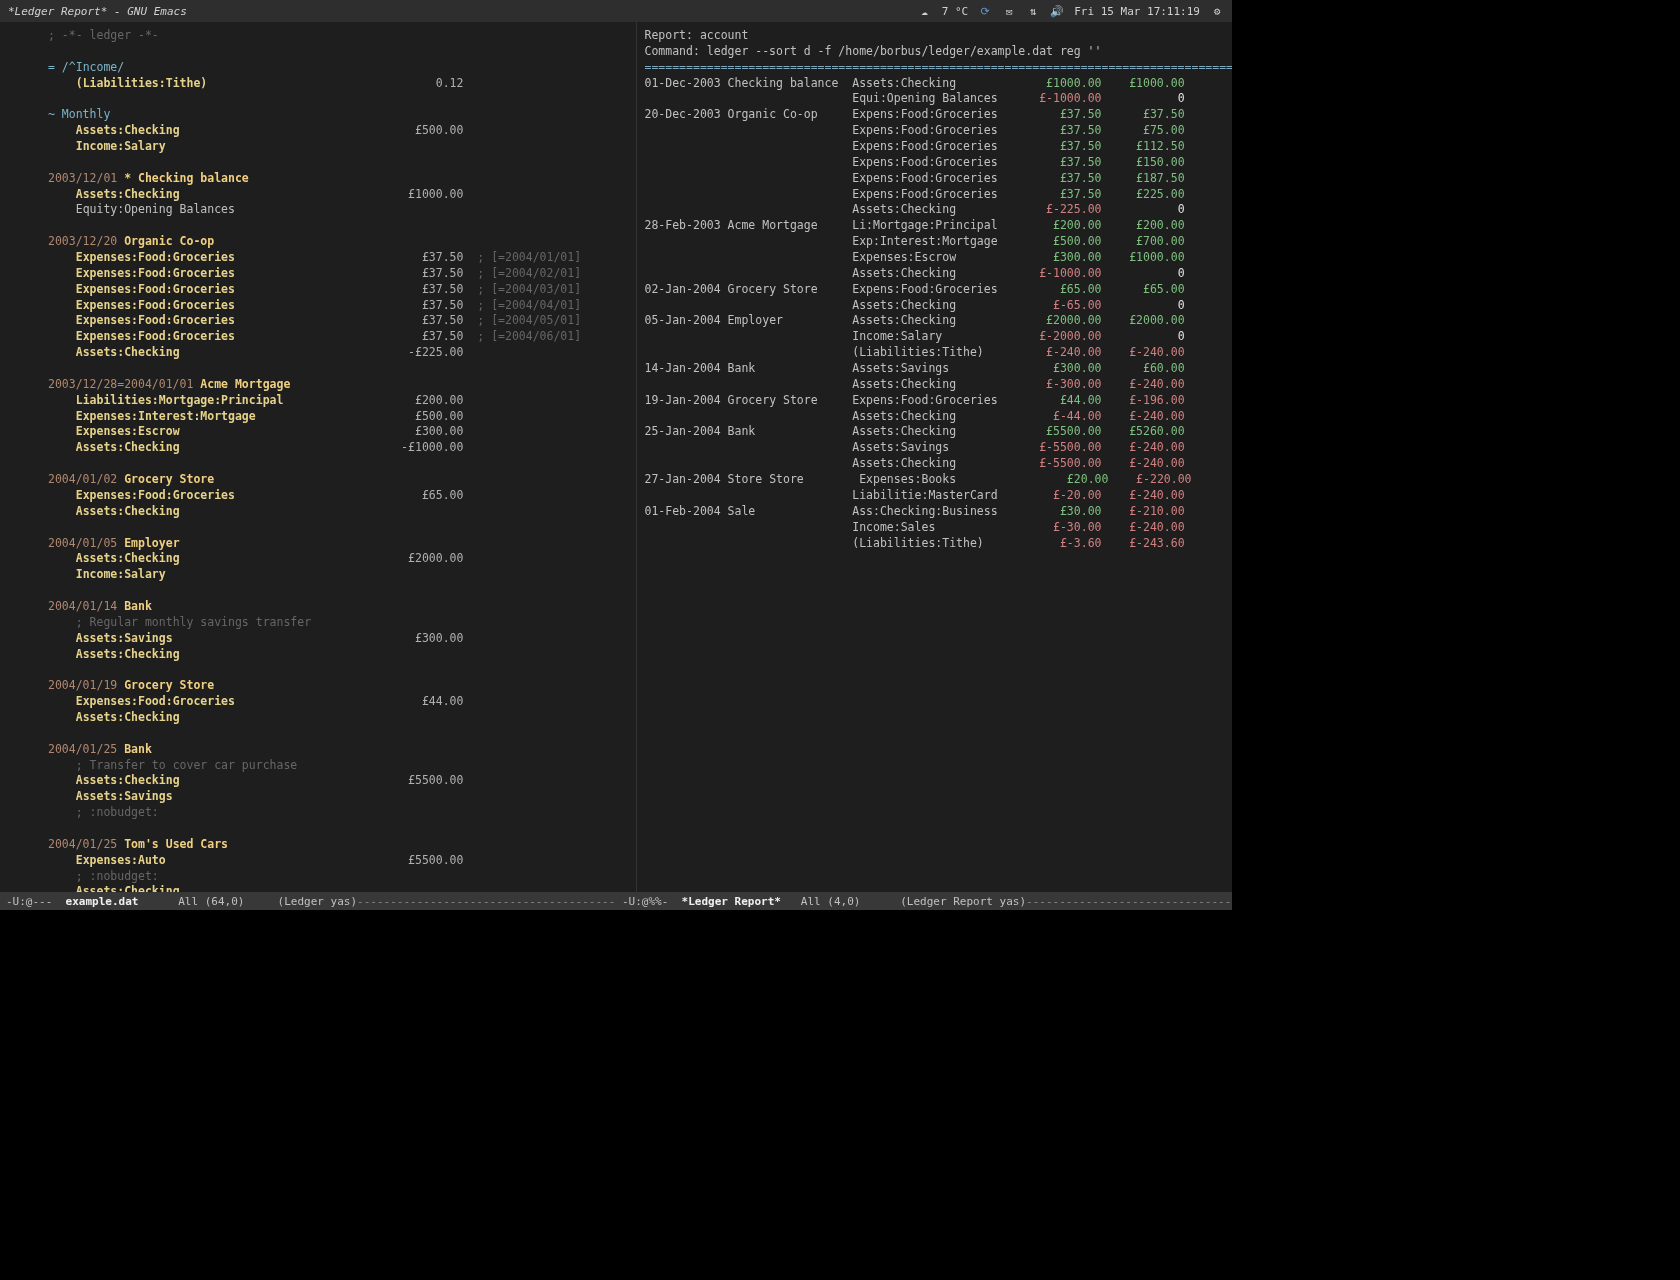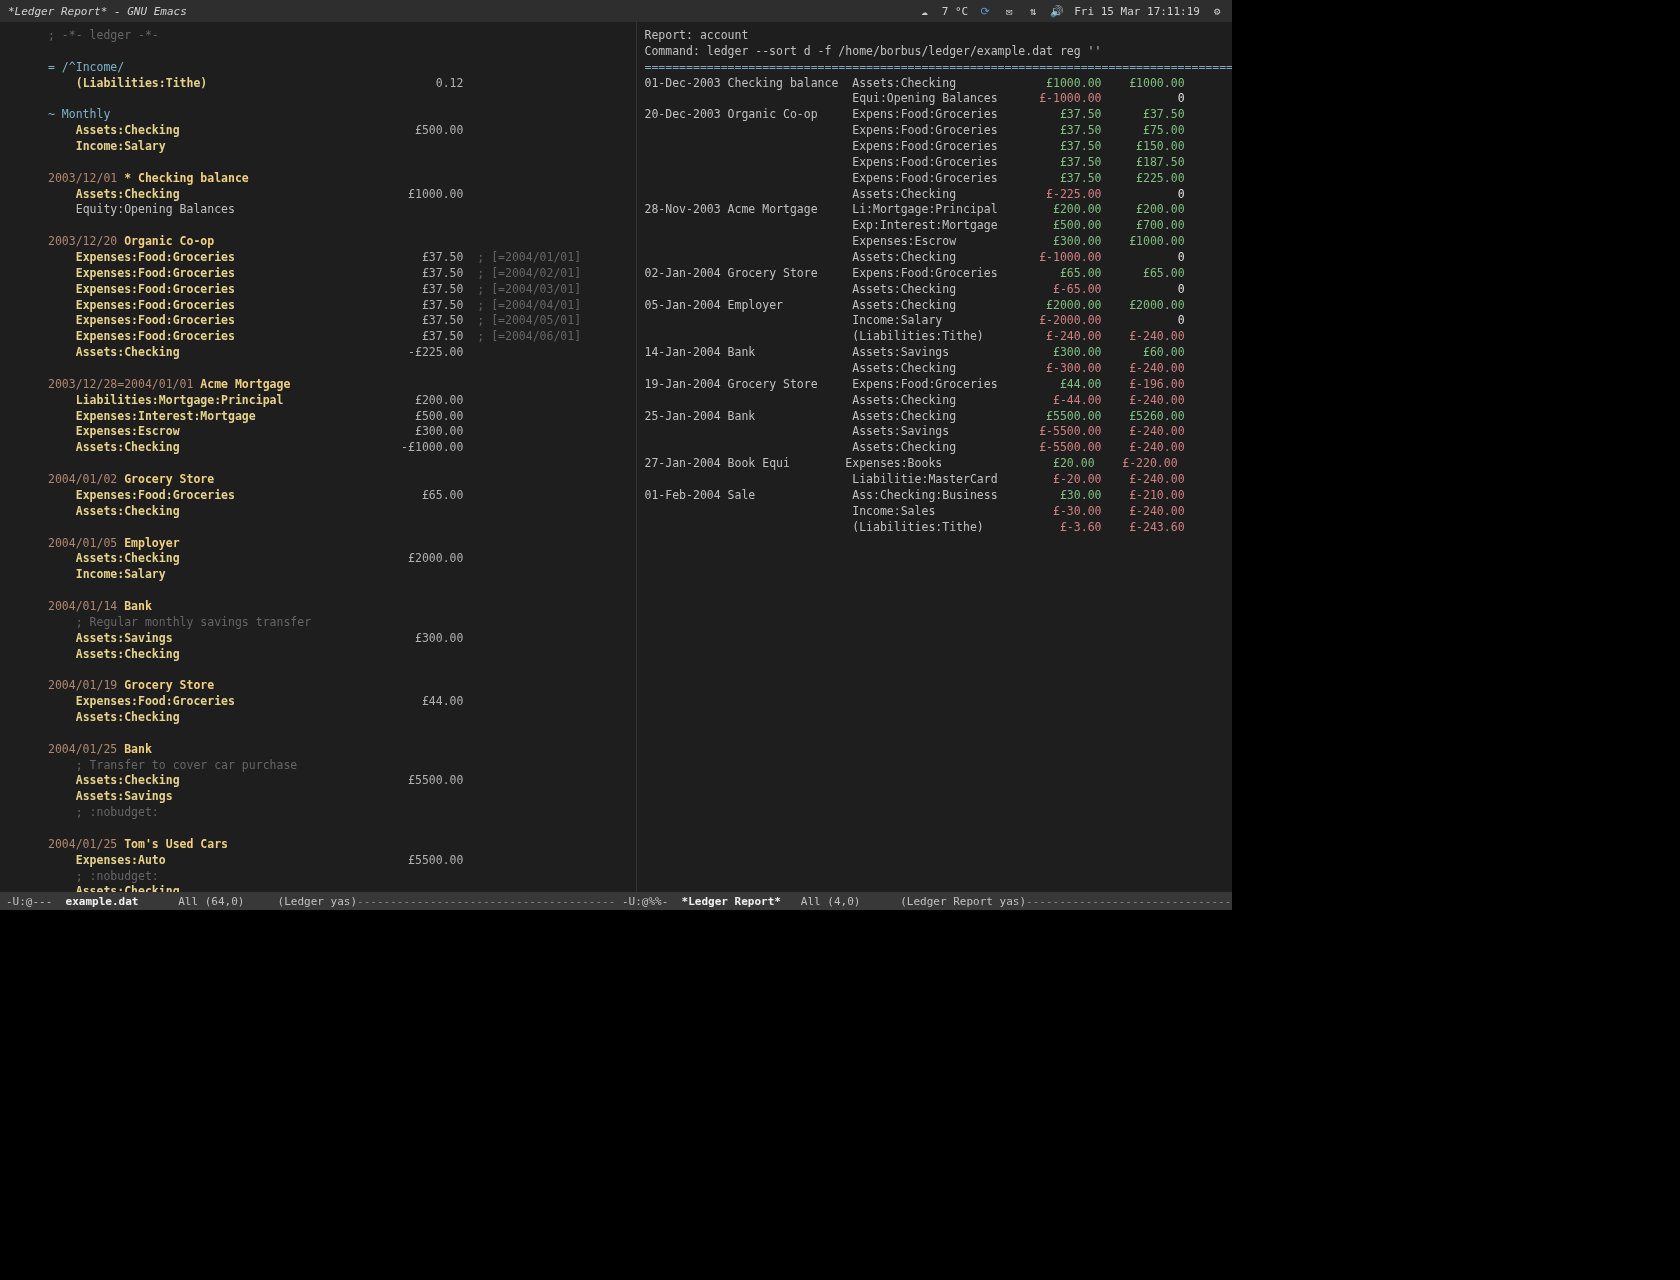--- a/index.html
+++ b/index.html
@@ -144,41 +144,42 @@
       <div class="row"><span class="">    </span><span class="c-acct">Assets:Checking</span></div>
     </div>
   <div class="pane" id="right-pane">
       <div class="row c-hdr">Report: account</div>
       <div class="row c-hdr">Command: ledger --sort d -f /home/borbus/ledger/example.dat reg ''</div>
       <div class="row c-rule">========================================================================================</div>
       <div class="row"><span class="c-hdr">01-Dec-2003 </span><span class="c-hdr">Checking balance  </span><span class="c-hdr">Assets:Checking         </span><span class="c-green">    £1000.00</span><span class="c-green">    £1000.00</span></div>
       <div class="row"><span class="c-hdr">            </span><span class="c-hdr">                  </span><span class="c-hdr">Equi:Opening Balances   </span><span class="c-red">   £-1000.00</span><span class="c-white">           0</span></div>
       <div class="row"><span class="c-hdr">20-Dec-2003 </span><span class="c-hdr">Organic Co-op     </span><span class="c-hdr">Expens:Food:Groceries   </span><span class="c-green">      £37.50</span><span class="c-green">      £37.50</span></div>
       <div class="row"><span class="c-hdr">            </span><span class="c-hdr">                  </span><span class="c-hdr">Expens:Food:Groceries   </span><span class="c-green">      £37.50</span><span class="c-green">      £75.00</span></div>
+      <div class="row"><span class="c-hdr">            </span><span class="c-hdr">                  </span><span class="c-hdr">Expens:Food:Groceries   </span><span class="c-green">      £37.50</span><span class="c-green">     £112.50</span></div>
       <div class="row"><span class="c-hdr">            </span><span class="c-hdr">                  </span><span class="c-hdr">Expens:Food:Groceries   </span><span class="c-green">      £37.50</span><span class="c-green">     £150.00</span></div>
       <div class="row"><span class="c-hdr">            </span><span class="c-hdr">                  </span><span class="c-hdr">Expens:Food:Groceries   </span><span class="c-green">      £37.50</span><span class="c-green">     £187.50</span></div>
       <div class="row"><span class="c-hdr">            </span><span class="c-hdr">                  </span><span class="c-hdr">Expens:Food:Groceries   </span><span class="c-green">      £37.50</span><span class="c-green">     £225.00</span></div>
       <div class="row"><span class="c-hdr">            </span><span class="c-hdr">                  </span><span class="c-hdr">Assets:Checking         </span><span class="c-red">    £-225.00</span><span class="c-white">           0</span></div>
-      <div class="row"><span class="c-hdr">28-Nov-2003 </span><span class="c-hdr">Acme Mortgage     </span><span class="c-hdr">Li:Mortgage:Principal   </span><span class="c-green">     £200.00</span><span class="c-green">     £200.00</span></div>
+      <div class="row"><span class="c-hdr">28-Feb-2003 </span><span class="c-hdr">Acme Mortgage     </span><span class="c-hdr">Li:Mortgage:Principal   </span><span class="c-green">     £200.00</span><span class="c-green">     £200.00</span></div>
       <div class="row"><span class="c-hdr">            </span><span class="c-hdr">                  </span><span class="c-hdr">Exp:Interest:Mortgage   </span><span class="c-green">     £500.00</span><span class="c-green">     £700.00</span></div>
       <div class="row"><span class="c-hdr">            </span><span class="c-hdr">                  </span><span class="c-hdr">Expenses:Escrow         </span><span class="c-green">     £300.00</span><span class="c-green">    £1000.00</span></div>
       <div class="row"><span class="c-hdr">            </span><span class="c-hdr">                  </span><span class="c-hdr">Assets:Checking         </span><span class="c-red">   £-1000.00</span><span class="c-white">           0</span></div>
       <div class="row"><span class="c-hdr">02-Jan-2004 </span><span class="c-hdr">Grocery Store     </span><span class="c-hdr">Expens:Food:Groceries   </span><span class="c-green">      £65.00</span><span class="c-green">      £65.00</span></div>
       <div class="row"><span class="c-hdr">            </span><span class="c-hdr">                  </span><span class="c-hdr">Assets:Checking         </span><span class="c-red">     £-65.00</span><span class="c-white">           0</span></div>
       <div class="row"><span class="c-hdr">05-Jan-2004 </span><span class="c-hdr">Employer          </span><span class="c-hdr">Assets:Checking         </span><span class="c-green">    £2000.00</span><span class="c-green">    £2000.00</span></div>
       <div class="row"><span class="c-hdr">            </span><span class="c-hdr">                  </span><span class="c-hdr">Income:Salary           </span><span class="c-red">   £-2000.00</span><span class="c-white">           0</span></div>
       <div class="row"><span class="c-hdr">            </span><span class="c-hdr">                  </span><span class="c-hdr">(Liabilities:Tithe)     </span><span class="c-red">    £-240.00</span><span class="c-red">    £-240.00</span></div>
       <div class="row"><span class="c-hdr">14-Jan-2004 </span><span class="c-hdr">Bank              </span><span class="c-hdr">Assets:Savings          </span><span class="c-green">     £300.00</span><span class="c-green">      £60.00</span></div>
       <div class="row"><span class="c-hdr">            </span><span class="c-hdr">                  </span><span class="c-hdr">Assets:Checking         </span><span class="c-red">    £-300.00</span><span class="c-red">    £-240.00</span></div>
       <div class="row"><span class="c-hdr">19-Jan-2004 </span><span class="c-hdr">Grocery Store     </span><span class="c-hdr">Expens:Food:Groceries   </span><span class="c-green">      £44.00</span><span class="c-red">    £-196.00</span></div>
       <div class="row"><span class="c-hdr">            </span><span class="c-hdr">                  </span><span class="c-hdr">Assets:Checking         </span><span class="c-red">     £-44.00</span><span class="c-red">    £-240.00</span></div>
       <div class="row"><span class="c-hdr">25-Jan-2004 </span><span class="c-hdr">Bank              </span><span class="c-hdr">Assets:Checking         </span><span class="c-green">    £5500.00</span><span class="c-green">    £5260.00</span></div>
       <div class="row"><span class="c-hdr">            </span><span class="c-hdr">                  </span><span class="c-hdr">Assets:Savings          </span><span class="c-red">   £-5500.00</span><span class="c-red">    £-240.00</span></div>
       <div class="row"><span class="c-hdr">            </span><span class="c-hdr">                  </span><span class="c-hdr">Assets:Checking         </span><span class="c-red">   £-5500.00</span><span class="c-red">    £-240.00</span></div>
-      <div class="row"><span class="c-hdr">27-Jan-2004 </span><span class="c-hdr">Book Equi        </span><span class="c-hdr">Expenses:Books          </span><span class="c-green">      £20.00</span><span class="c-red">    £-220.00</span></div>
+      <div class="row"><span class="c-hdr">27-Jan-2004 </span><span class="c-hdr">Store Store        </span><span class="c-hdr">Expenses:Books          </span><span class="c-green">      £20.00</span><span class="c-red">    £-220.00</span></div>
       <div class="row"><span class="c-hdr">            </span><span class="c-hdr">                  </span><span class="c-hdr">Liabilitie:MasterCard   </span><span class="c-red">     £-20.00</span><span class="c-red">    £-240.00</span></div>
       <div class="row"><span class="c-hdr">01-Feb-2004 </span><span class="c-hdr">Sale              </span><span class="c-hdr">Ass:Checking:Business   </span><span class="c-green">      £30.00</span><span class="c-red">    £-210.00</span></div>
       <div class="row"><span class="c-hdr">            </span><span class="c-hdr">                  </span><span class="c-hdr">Income:Sales            </span><span class="c-red">     £-30.00</span><span class="c-red">    £-240.00</span></div>
       <div class="row"><span class="c-hdr">            </span><span class="c-hdr">                  </span><span class="c-hdr">(Liabilities:Tithe)     </span><span class="c-red">      £-3.60</span><span class="c-red">    £-243.60</span></div>
     </div>
 </div>
 
 <div class="modeline">
   <div class="half" id="ml-left"><span>-U:@---</span><span>  </span><span class="buf">example.dat</span><span>      </span><span>All (64,0)</span><span>     </span><span>(Ledger yas)</span><span class="dash">--------------------------------------------------------------------------------------------------------------------------------------------------------------------------------------------------------</span></div>
   <div class="half" id="ml-right"><span>-U:@%%-</span><span>  </span><span class="buf">*Ledger Report*</span><span>   </span><span>All (4,0)</span><span>      </span><span>(Ledger Report yas)</span><span class="dash">--------------------------------------------------------------------------------------------------------------------------------------------------------------------------------------------------------</span></div>

